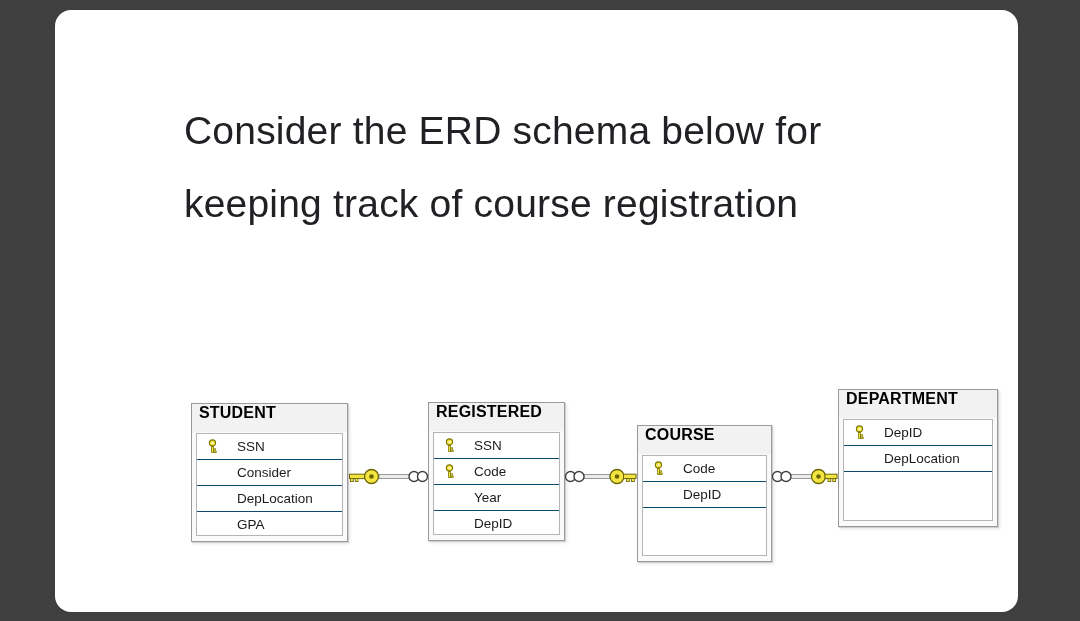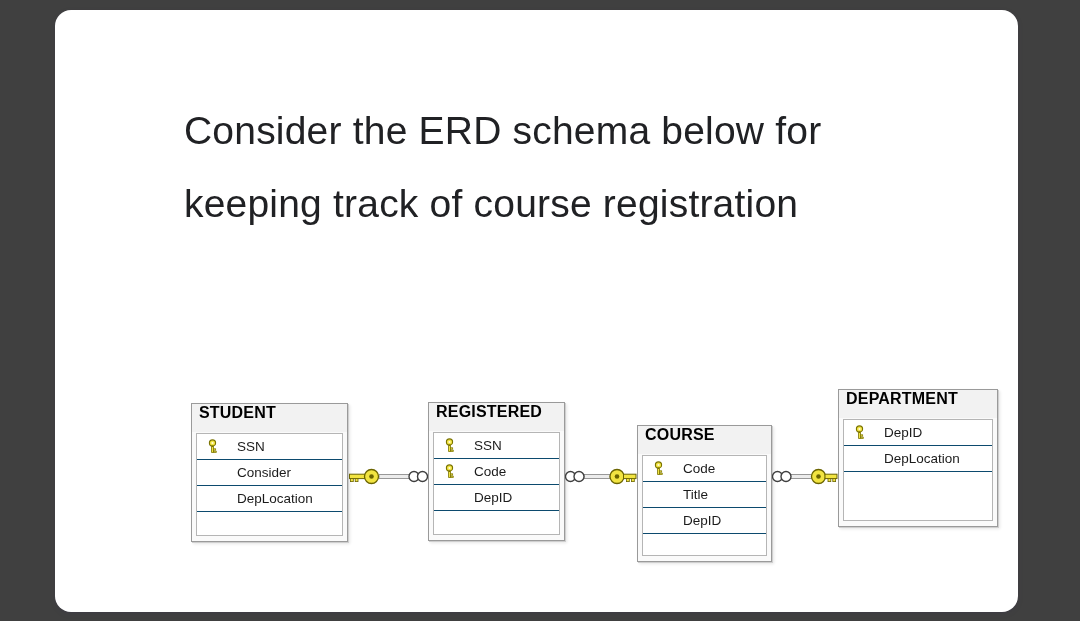--- a/index.html
+++ b/index.html
@@ -109,20 +109,24 @@
           <span class="erd-col-name">SSN</span>
         </div>
         <div class="erd-row">
           <span class="erd-key-cell"></span>
           <span class="erd-col-name">Consider</span>
         </div>
         <div class="erd-row">
           <span class="erd-key-cell"></span>
           <span class="erd-col-name">DepLocation</span>
         </div>
+        <div class="erd-row">
+          <span class="erd-key-cell"></span>
+          <span class="erd-col-name">GPA</span>
+        </div>
       </div>
     </div>
 
     <div class="connector" style="left:293px;width:80px">
       <svg width="80" height="23" viewBox="0 0 80 23">
         <rect x="31" y="9.5" width="31" height="4" fill="#ececec" stroke="#8f8f8f" stroke-width="0.9"></rect>
         <g>
           <rect x="1.5" y="9.2" width="15" height="4.4" fill="#f2e441" stroke="#6b6400" stroke-width="1"></rect>
           <rect x="2.5" y="13.6" width="2.8" height="3" fill="#f2e441" stroke="#6b6400" stroke-width="0.8"></rect>
           <rect x="7.2" y="13.6" width="2.8" height="3" fill="#f2e441" stroke="#6b6400" stroke-width="0.8"></rect>
@@ -160,20 +164,24 @@
                 <circle cx="5.5" cy="4" r="1.1" fill="#fffbe0"></circle>
                 <rect x="4.6" y="6.8" width="1.9" height="6.6" fill="#f2e441" stroke="#7a7300" stroke-width="0.8"></rect>
                 <rect x="6.4" y="9.8" width="2.3" height="1.4" fill="#f2e441" stroke="#7a7300" stroke-width="0.7"></rect>
                 <rect x="6.4" y="12.2" width="2.9" height="1.4" fill="#f2e441" stroke="#7a7300" stroke-width="0.7"></rect>
               </svg>
           </span>
           <span class="erd-col-name">Code</span>
         </div>
         <div class="erd-row">
           <span class="erd-key-cell"></span>
+          <span class="erd-col-name">Year</span>
+        </div>
+        <div class="erd-row">
+          <span class="erd-key-cell"></span>
           <span class="erd-col-name">DepID</span>
         </div>
       </div>
     </div>
 
     <div class="connector" style="left:510px;width:72px">
       <svg width="72" height="23" viewBox="0 0 72 23">
         <rect x="19" y="9.5" width="26" height="4" fill="#ececec" stroke="#8f8f8f" stroke-width="0.9"></rect>
         <g>
           <circle cx="5.5" cy="11.5" r="5" fill="#ffffff" stroke="#3f3f3f" stroke-width="1.4"></circle>
@@ -201,24 +209,20 @@
                 <circle cx="5.5" cy="4" r="1.1" fill="#fffbe0"></circle>
                 <rect x="4.6" y="6.8" width="1.9" height="6.6" fill="#f2e441" stroke="#7a7300" stroke-width="0.8"></rect>
                 <rect x="6.4" y="9.8" width="2.3" height="1.4" fill="#f2e441" stroke="#7a7300" stroke-width="0.7"></rect>
                 <rect x="6.4" y="12.2" width="2.9" height="1.4" fill="#f2e441" stroke="#7a7300" stroke-width="0.7"></rect>
               </svg>
           </span>
           <span class="erd-col-name">Code</span>
         </div>
         <div class="erd-row">
           <span class="erd-key-cell"></span>
-          <span class="erd-col-name">Title</span>
-        </div>
-        <div class="erd-row">
-          <span class="erd-key-cell"></span>
           <span class="erd-col-name">DepID</span>
         </div>
       </div>
     </div>
 
     <div class="connector" style="left:717px;width:66px">
       <svg width="66" height="23" viewBox="0 0 66 23">
         <rect x="18.5" y="9.5" width="21" height="4" fill="#ececec" stroke="#8f8f8f" stroke-width="0.9"></rect>
         <g>
           <circle cx="5.5" cy="11.5" r="5" fill="#ffffff" stroke="#3f3f3f" stroke-width="1.4"></circle>

